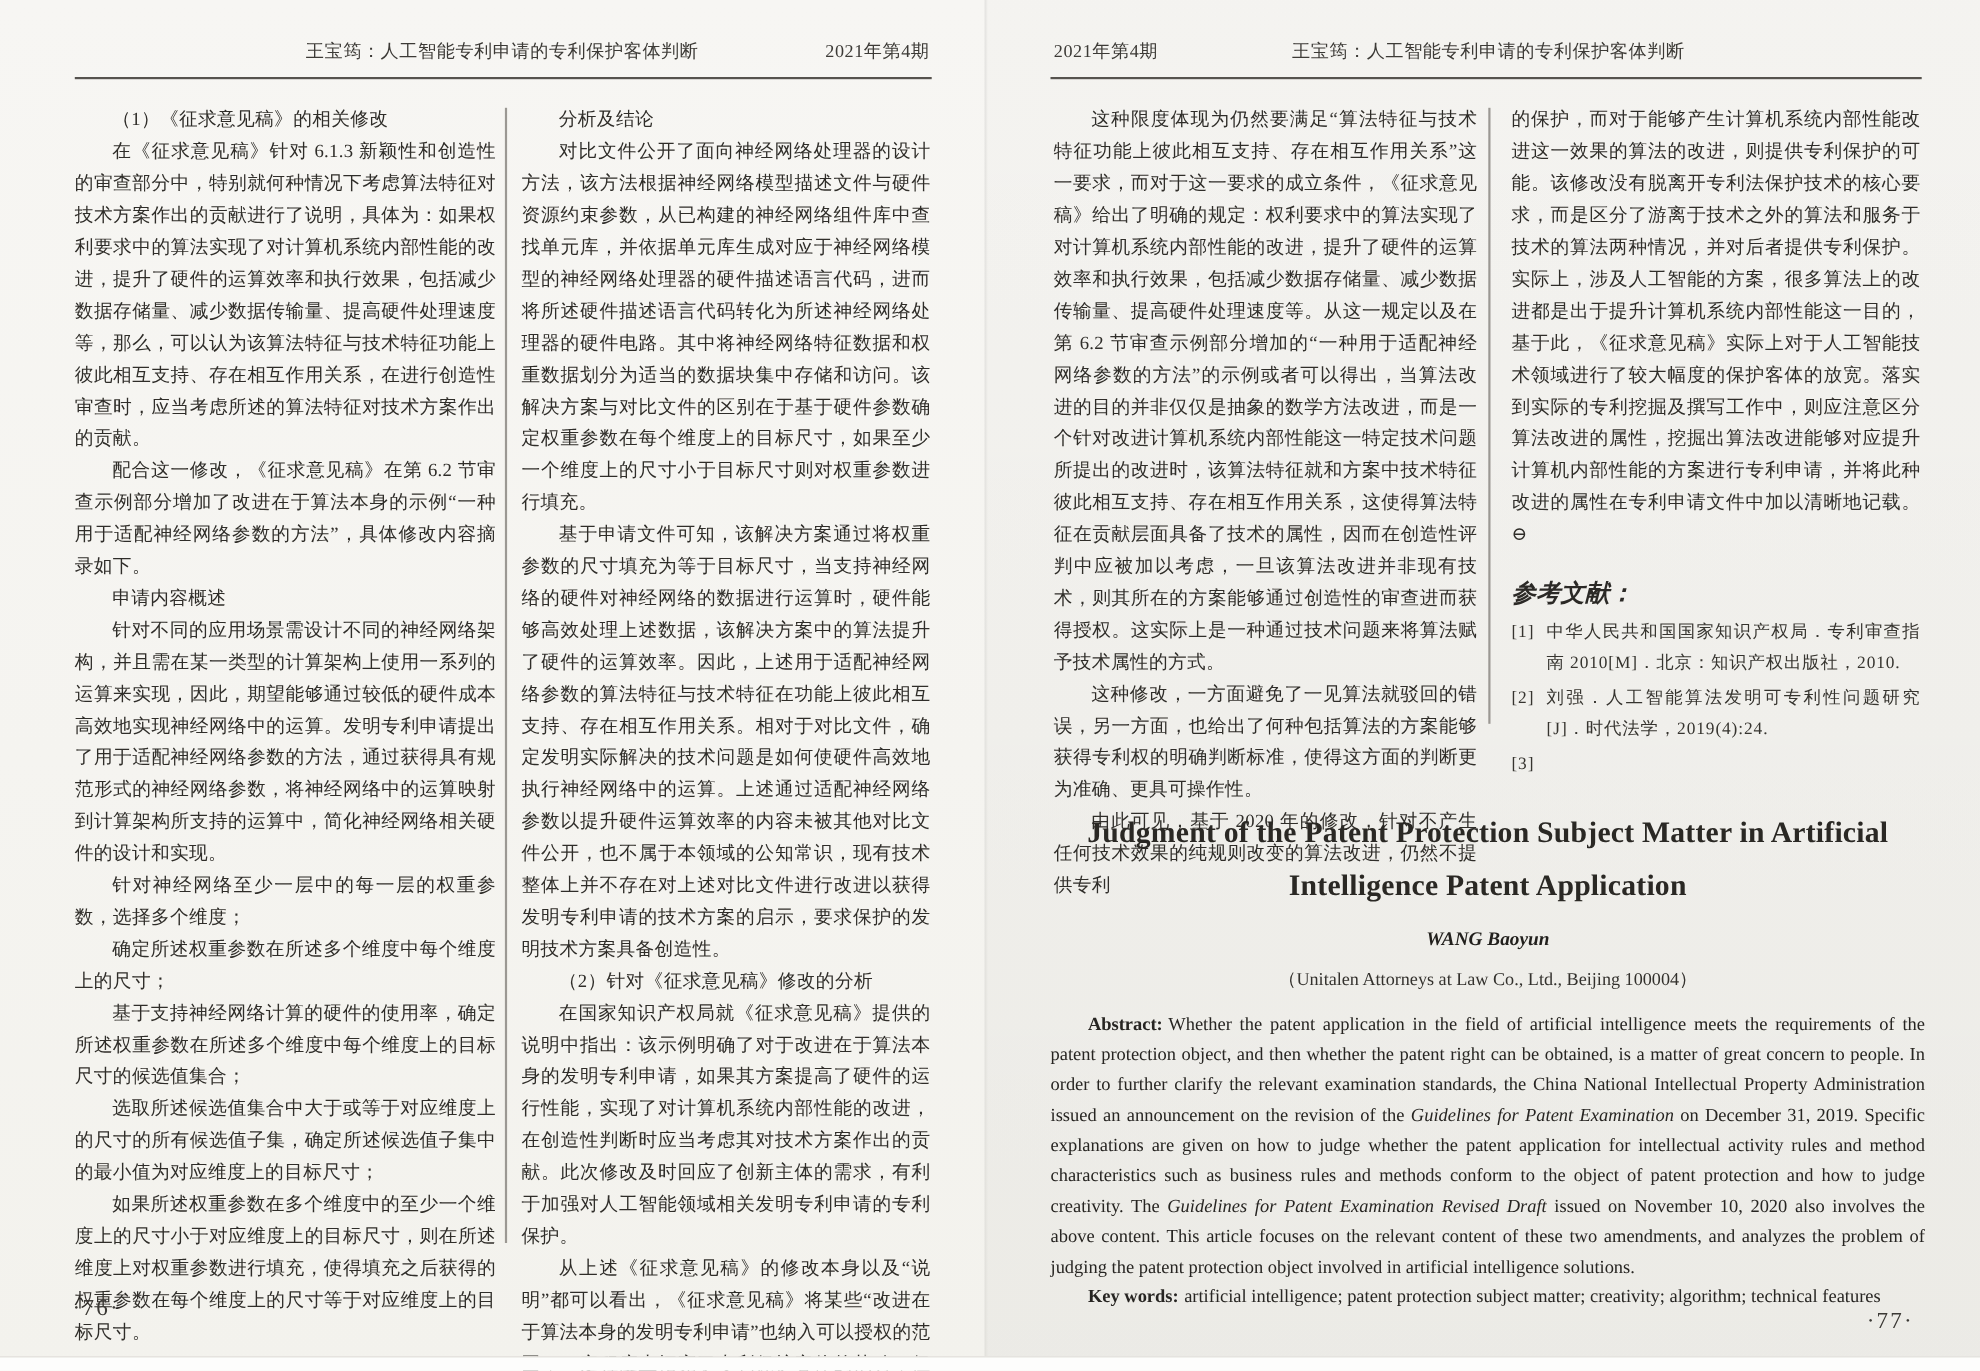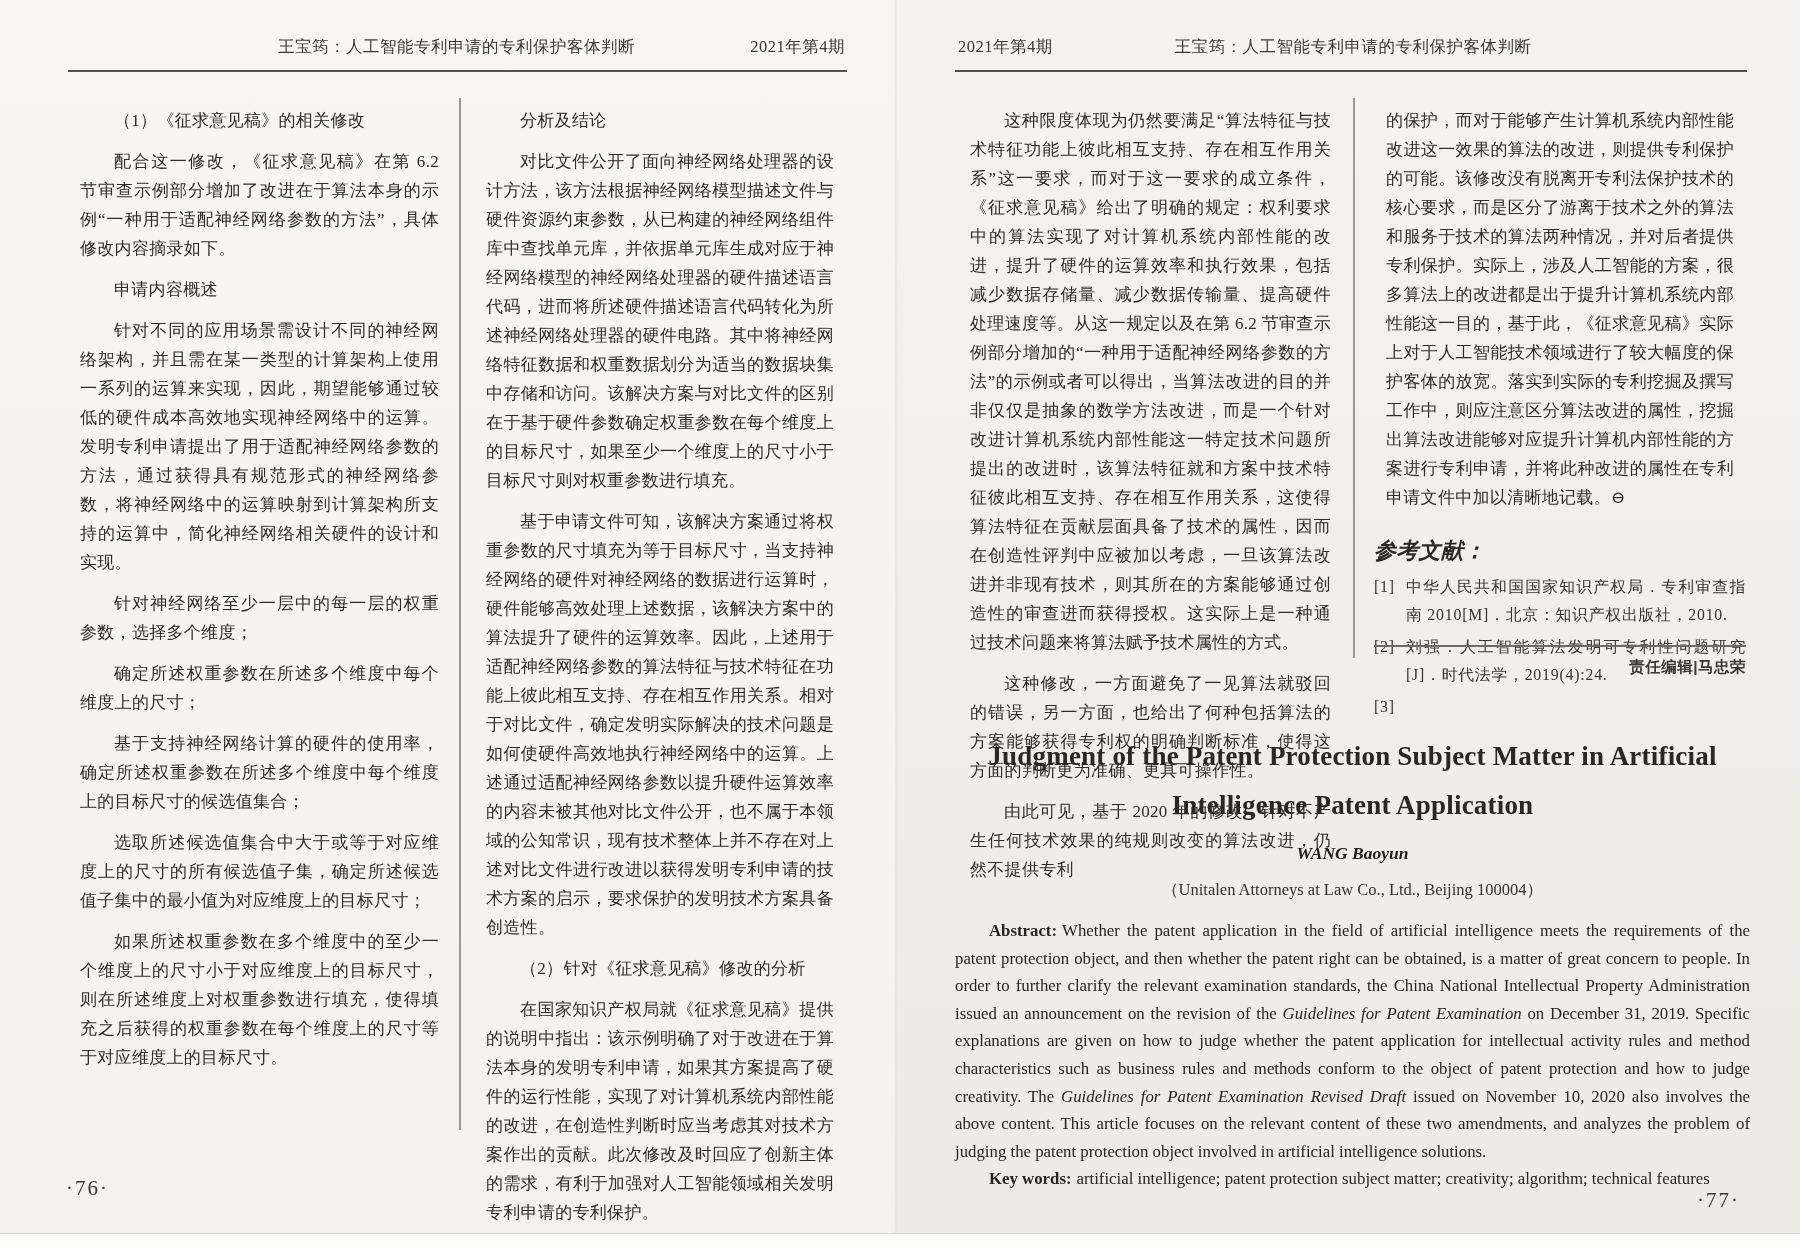--- a/index.html
+++ b/index.html
@@ -29,21 +29,21 @@
   
   .col{position:absolute;top:94px;text-align:justify;}
   .col1-l{left:68px;width:383px;}
   .col2-l{left:474px;width:372px;}
   .col1-r{left:61px;width:385px;}
   .col2-r{left:477px;width:372px;}
   .col-divider{position:absolute;width:1.5px;background:#9b9893;}
   .div-l{left:459px;top:98px;height:1032px;}
   .div-r{left:456px;top:98px;height:560px;}
 
-  .zh{margin:12px;font-size:17px;line-height:29px;letter-spacing:0.3px;text-indent:2em;color:#2f2d29;}
+  .zh{margin:0;font-size:17px;line-height:29px;letter-spacing:0.3px;text-indent:2em;color:#2f2d29;}
   .zh.cont{text-indent:0;}
 
   
   .refs-head{margin:24px 0 8px 0;font-size:22px;font-weight:bold;text-indent:0;color:#2b2926;font-style:italic;}
   .ref{position:relative;margin:0 0 4px 0;padding-left:32px;font-size:15.8px;line-height:28px;
        letter-spacing:0.8px;text-align:justify;color:#36342f;}
   .ref .ref-num{position:absolute;left:0;top:0;}
   .editor-block{position:absolute;left:477px;top:645px;width:372px;}
   .editor-rule{height:1.5px;background:#6e6b66;}
   .editor-line{margin-top:10px;text-align:right;font-size:15.5px;font-weight:bold;color:#3a3833;
@@ -72,20 +72,21 @@
 
   <div class="page page-left">
     <div class="running-head rh-left">
       <span>王宝筠：人工智能专利申请的专利保护客体判断</span>
       <span class="rh-issue-r">2021年第4期</span>
     </div>
     <div class="head-rule hr-l"></div>
 
     <div class="col col1-l">
       <p class="zh">（1）《征求意见稿》的相关修改</p>
+      <p class="zh">在《征求意见稿》针对 6.1.3 新颖性和创造性的审查部分中，特别就何种情况下考虑算法特征对技术方案作出的贡献进行了说明，具体为：如果权利要求中的算法实现了对计算机系统内部性能的改进，提升了硬件的运算效率和执行效果，包括减少数据存储量、减少数据传输量、提高硬件处理速度等，那么，可以认为该算法特征与技术特征功能上彼此相互支持、存在相互作用关系，在进行创造性审查时，应当考虑所述的算法特征对技术方案作出的贡献。</p>
       <p class="zh">配合这一修改，《征求意见稿》在第 6.2 节审查示例部分增加了改进在于算法本身的示例“一种用于适配神经网络参数的方法”，具体修改内容摘录如下。</p>
       <p class="zh">申请内容概述</p>
       <p class="zh">针对不同的应用场景需设计不同的神经网络架构，并且需在某一类型的计算架构上使用一系列的运算来实现，因此，期望能够通过较低的硬件成本高效地实现神经网络中的运算。发明专利申请提出了用于适配神经网络参数的方法，通过获得具有规范形式的神经网络参数，将神经网络中的运算映射到计算架构所支持的运算中，简化神经网络相关硬件的设计和实现。</p>
       <p class="zh">针对神经网络至少一层中的每一层的权重参数，选择多个维度；</p>
       <p class="zh">确定所述权重参数在所述多个维度中每个维度上的尺寸；</p>
       <p class="zh">基于支持神经网络计算的硬件的使用率，确定所述权重参数在所述多个维度中每个维度上的目标尺寸的候选值集合；</p>
       <p class="zh">选取所述候选值集合中大于或等于对应维度上的尺寸的所有候选值子集，确定所述候选值子集中的最小值为对应维度上的目标尺寸；</p>
       <p class="zh">如果所述权重参数在多个维度中的至少一个维度上的尺寸小于对应维度上的目标尺寸，则在所述维度上对权重参数进行填充，使得填充之后获得的权重参数在每个维度上的尺寸等于对应维度上的目标尺寸。</p>
     </div>
 
@@ -127,24 +128,20 @@
       </div>
       <div class="ref">
         <span class="ref-num">[2]</span>
         <span>刘强．人工智能算法发明可专利性问题研究 [J]．时代法学，2019(4):24.</span>
       </div>
       <div class="ref">
         <span class="ref-num">[3]</span>
       </div>
     </div>
 
-    <div class="editor-block">
-      <div class="editor-rule"></div>
-      <div class="editor-line">责任编辑|马忠荣</div>
-    </div>
 
     <div class="english">
       <div class="en-title">
         <div>Judgment of the Patent Protection Subject Matter in Artificial</div>
         <div>Intelligence Patent Application</div>
       </div>
       <div class="en-author">WANG Baoyun</div>
       <div class="en-affil">（Unitalen Attorneys at Law Co., Ltd., Beijing 100004）</div>
       <p class="en-abstract">
         <span class="lbl">Abstract:</span><span>Whether the patent application in the field of artificial intelligence meets the requirements of the patent protection object, and then whether the patent right can be obtained, is a matter of great concern to people. In order to further clarify the relevant examination standards, the China National Intellectual Property Administration issued an announcement on the revision of the </span><span class="ital">Guidelines for Patent Examination</span><span> on December 31, 2019. Specific explanations are given on how to judge whether the patent application for intellectual activity rules and method characteristics such as business rules and methods conform to the object of patent protection and how to judge creativity. The </span><span class="ital">Guidelines for Patent Examination Revised Draft</span><span> issued on November 10, 2020 also involves the above content. This article focuses on the relevant content of these two amendments, and analyzes the problem of judging the patent protection object involved in artificial intelligence solutions.</span>

